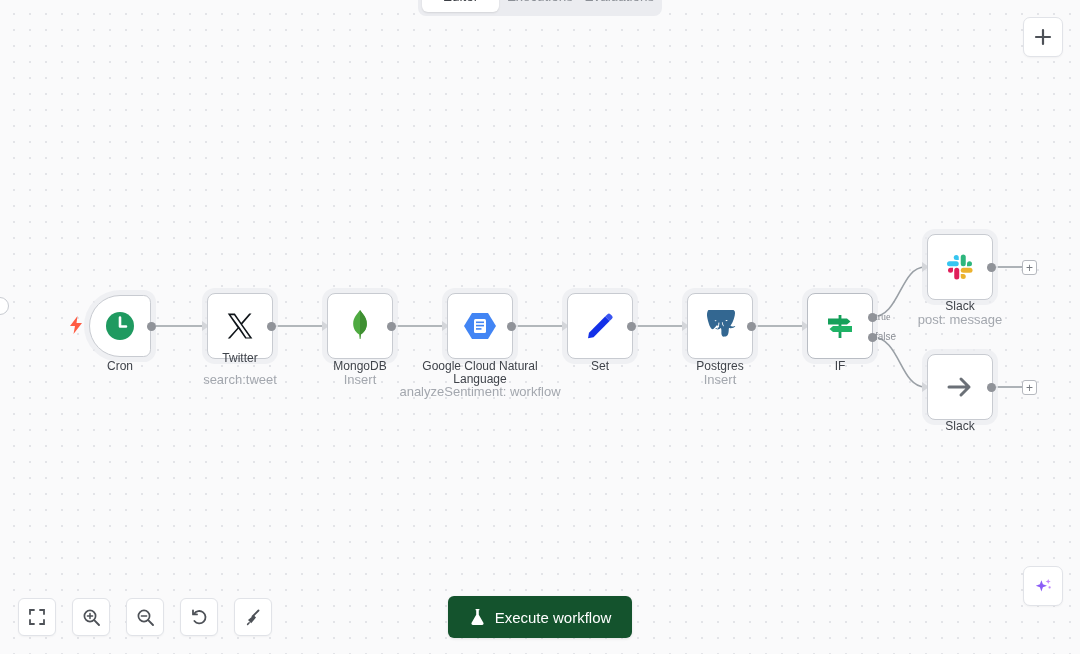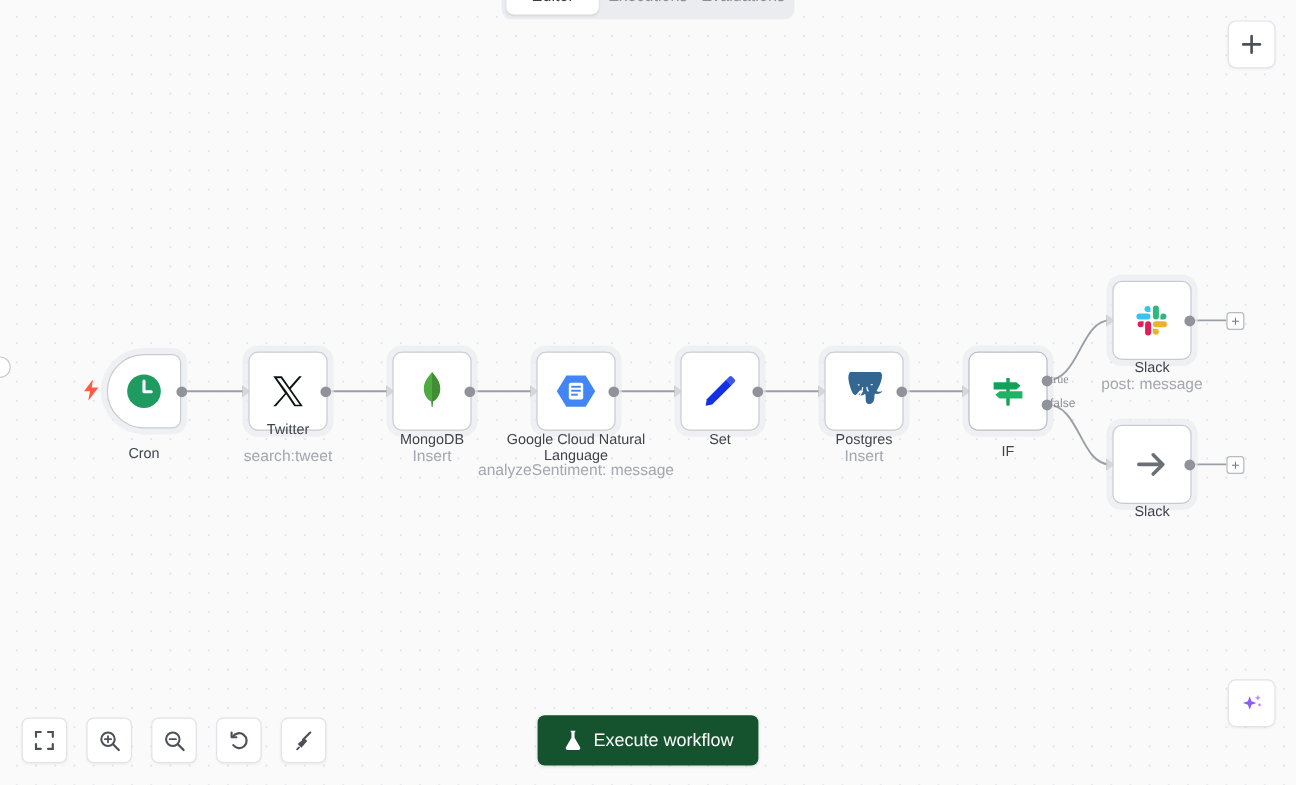--- a/index.html
+++ b/index.html
@@ -134,21 +134,21 @@
   </div>
 
   <div class="node">
     <div class="node-box trigger" style="left:89px;top:295px;">
       <svg class="icon-svg" width="32" height="32" viewBox="0 0 32 32">
         <circle cx="16" cy="16" r="14" fill="#1f9a60"></circle>
         <path d="M16 7.5 v9 h6" stroke="#fff" stroke-width="2.6" fill="none" stroke-linecap="round" stroke-linejoin="round"></path>
       </svg>
     </div>
     <div class="out-dot" style="left:147px;top:322px;"></div>
-    <div class="node-label" style="left:45px;top:360px;margin-top:12px;">Cron</div>
+    <div class="node-label" style="left:45px;top:360px;">Cron</div>
   </div>
 
   <div class="node">
     <div class="in-arrow" style="left:202px;top:321px;"></div>
     <div class="in-bar" style="left:208px;top:320px;"></div>
     <div class="node-box" style="left:207px;top:293px;">
       <svg class="icon-svg" width="30" height="30" viewBox="0 0 24 24">
         <path fill="#0f1419" d="M13.8 10.5 21.2 2h-1.8l-6.4 7.4L7.9 2H2.2l7.8 11.3L2.2 22H4l6.8-7.9L16.2 22h5.7l-8.1-11.5zM11.7 13l-0.8-1.1L4.6 3.3h2.7l5.1 7.3 0.8 1.1 6.6 9.4h-2.7L11.7 13z"></path>
       </svg>
     </div>
@@ -180,21 +180,21 @@
         <rect x="11" y="9" width="12" height="14" rx="1.5" fill="#fff"></rect>
         <g fill="#4285f4">
           <rect x="13" y="11.5" width="8" height="1.6"></rect>
           <rect x="13" y="14.8" width="8" height="1.6"></rect>
           <rect x="13" y="18.1" width="5.5" height="1.6"></rect>
         </g>
       </svg>
     </div>
     <div class="out-dot" style="left:507px;top:322px;"></div>
     <div class="node-label" style="left:405px;top:360px;">Google Cloud Natural Language</div>
-    <div class="node-sub" style="left:390px;top:386px;">analyzeSentiment: message</div>
+    <div class="node-sub" style="left:390px;top:386px;">analyzeSentiment: workflow</div>
   </div>
 
   <div class="node">
     <div class="in-arrow" style="left:562px;top:321px;"></div>
     <div class="in-bar" style="left:568px;top:320px;"></div>
     <div class="node-box" style="left:567px;top:293px;">
       <svg class="icon-svg" width="30" height="30" viewBox="0 0 24 24">
         <path fill="#1330e8" d="M3.2 17.3 16.1 4.4l3.6 3.6L6.8 20.9 2.4 21.7z"></path>
         <path fill="#3a55f0" d="M16.1 4.4 18 2.5a1.6 1.6 0 0 1 2.3 0l1.3 1.3a1.6 1.6 0 0 1 0 2.3l-1.9 1.9z"></path>
       </svg>
@@ -228,21 +228,21 @@
       <svg class="icon-svg" width="32" height="32" viewBox="0 0 32 32">
         <rect x="14.6" y="5" width="2.8" height="23" fill="#15a05a"></rect>
         <path fill="#15a05a" d="M4 8.5 h19 l3.5 3 -3.5 3 H4 z"></path>
         <path fill="#1fb366" d="M28 16 H9 l-3.5 3 3.5 3 h19 z"></path>
       </svg>
     </div>
     <div class="out-dot" style="left:868px;top:313px;"></div>
     <div class="out-dot" style="left:868px;top:333px;"></div>
     <div class="branch-label" style="left:875px;top:311px;font-family:Liberation Serif, serif;">true</div>
     <div class="branch-label" style="left:875px;top:331px;">false</div>
-    <div class="node-label" style="left:765px;top:360px;margin-top:10px;">IF</div>
+    <div class="node-label" style="left:765px;top:360px;">IF</div>
   </div>
 
   <div class="node">
     <div class="in-arrow" style="left:922px;top:262px;"></div>
     <div class="in-bar" style="left:928px;top:261px;"></div>
     <div class="node-box" style="left:927px;top:234px;">
       <svg class="icon-svg" width="30" height="30" viewBox="0 0 24 24">
         <g>
           <path fill="#36C5F0" d="M9 2.4a2 2 0 1 0 0 4h2v-2a2 2 0 0 0-2-2z"></path>
           <path fill="#36C5F0" d="M9 7.4H3.6a2 2 0 1 0 0 4H9a2 2 0 0 0 0-4z"></path>

